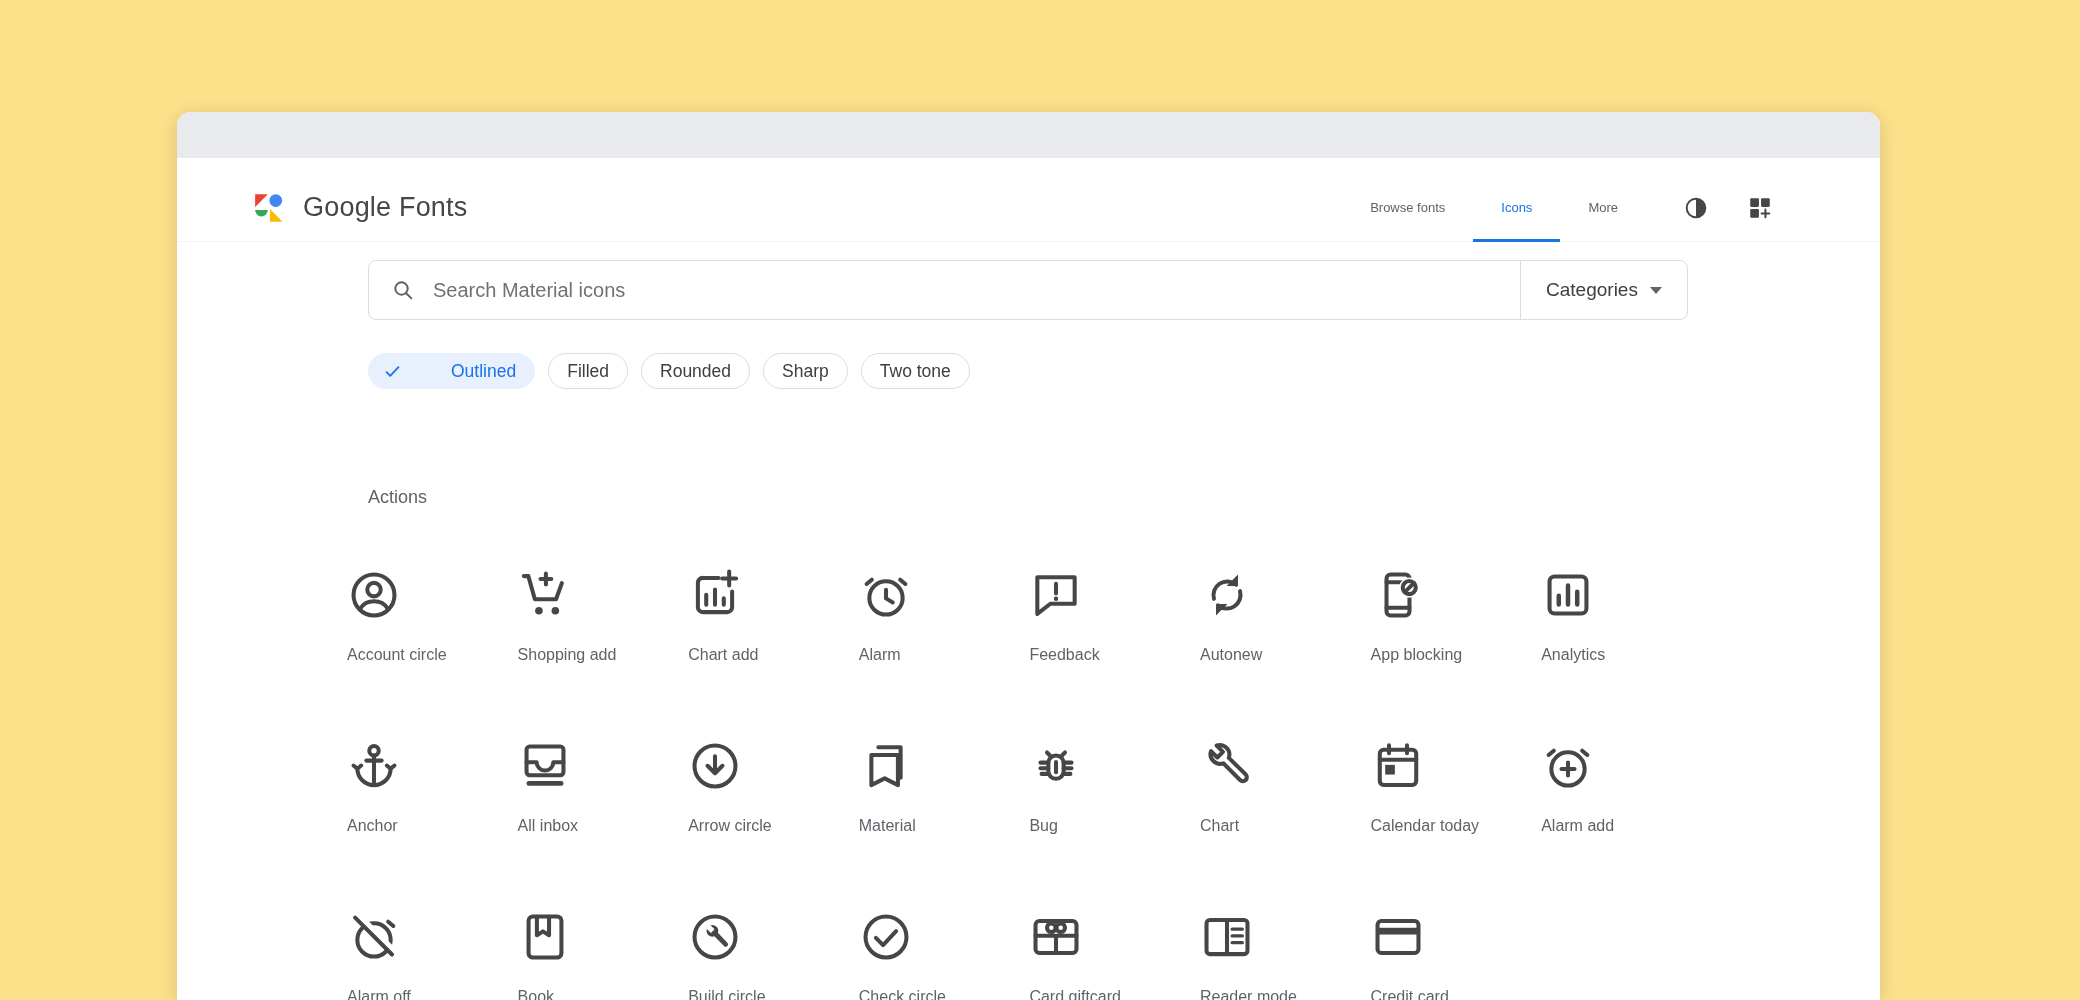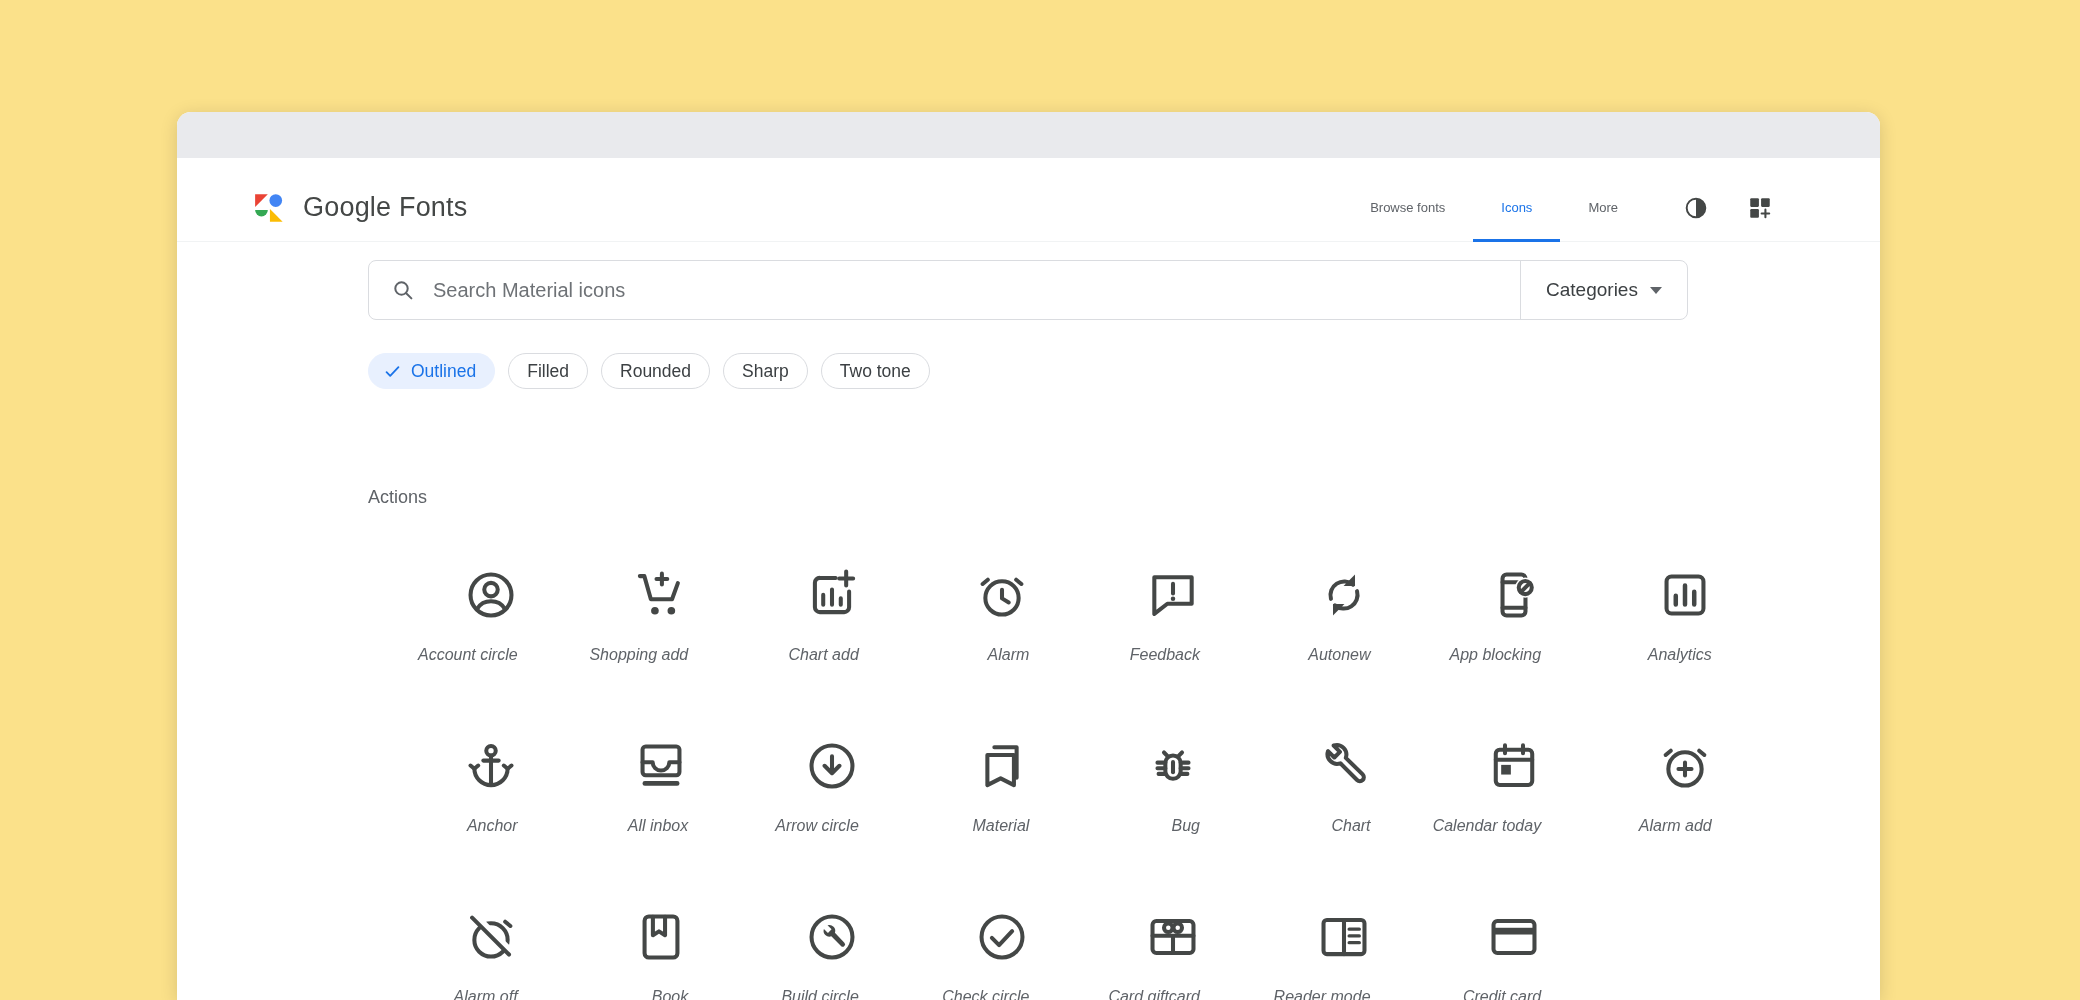--- a/index.html
+++ b/index.html
@@ -76,32 +76,33 @@
   .chips-row { margin-top: 33px; display: flex; gap: 13px; }
   .chip {
     height: 36px; border: 1px solid #DADCE0; border-radius: 18px;
     display: flex; align-items: center; padding: 0 18px;
     font-size: 17.5px; color: #3C4043; background: #fff; cursor: pointer;
     white-space: nowrap;
   }
   .chip.selected {
     background: #E8F0FE; border-color: #E8F0FE; color: #1A73E8;
     padding: 0 18px 0 14px;
+    gap: 40px;
   }
   .chip-check { width: 19px; height: 19px; margin-right: 9px; }
 
   .section-title { margin-top: 98px; font-size: 18px; color: #5F6368; }
 
   .icon-grid {
     margin: 60px 0 0 -21px;
     display: grid;
     grid-template-columns: repeat(8, 170.6px);
     grid-auto-rows: 171px;
   }
-  .icon-cell { display: flex; flex-direction: column; align-items: flex-end; cursor: pointer; font-style: italic; }
+  .icon-cell { display: flex; flex-direction: column; align-items: flex-start; cursor: pointer; }
   .micon { width: 54px; height: 54px; color: #444746; flex: 0 0 auto; }
   .icon-label { margin-top: 24px; font-size: 16px; color: #5F6368; white-space: nowrap; }
 
   
   #icon-defs { position: absolute; width: 0; height: 0; overflow: hidden; }
   #icon-defs * {
     stroke: currentColor; fill: none; stroke-width: 1.8;
     stroke-linecap: round; stroke-linejoin: round;
   }
   #icon-defs .f { fill: currentColor !important; stroke: none !important; }

